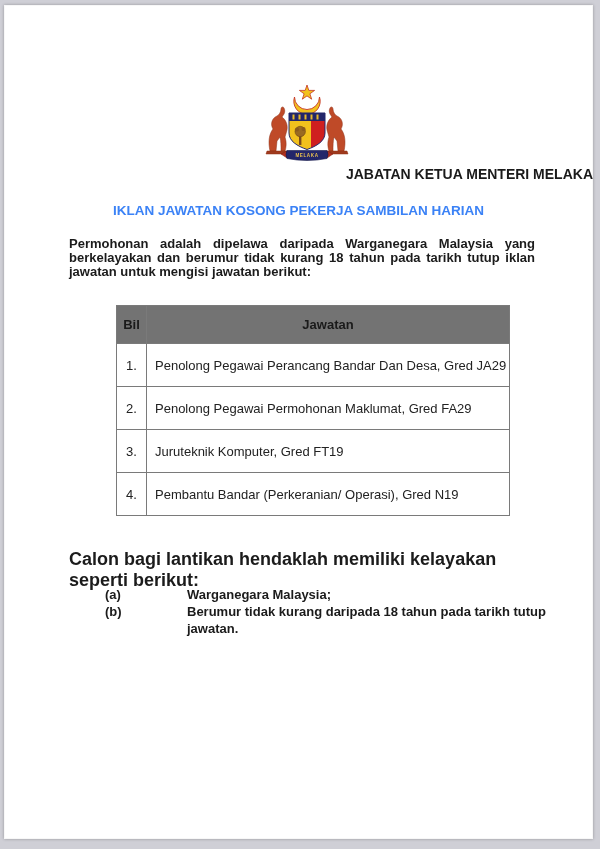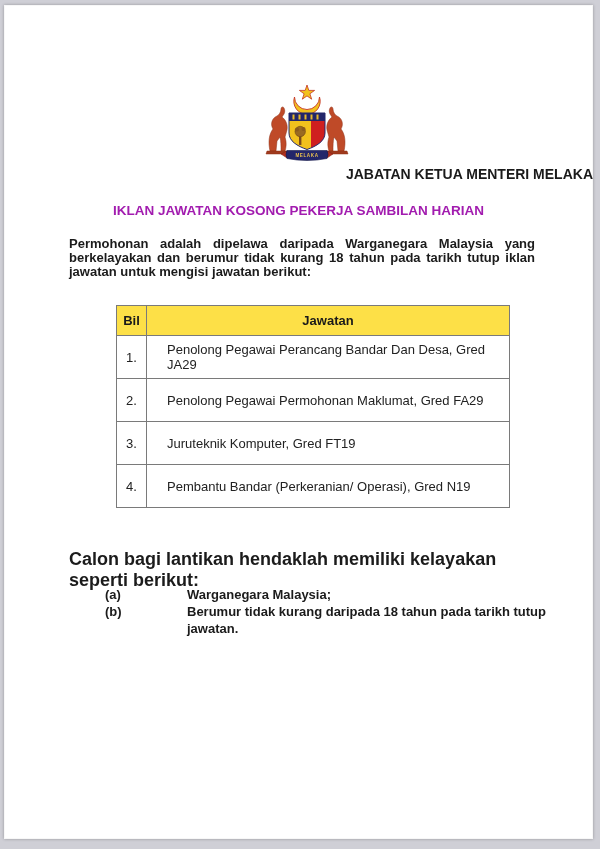--- a/index.html
+++ b/index.html
@@ -18,44 +18,44 @@
   }
   .emblem{
     position:absolute;left:259px;top:78px;width:88px;height:80px;
   }
   .doc-title{
     position:absolute;left:0;top:161px;width:100%;
     text-align:right;font-size:14px;font-weight:bold;color:#1a1a1a;
   }
   .doc-subtitle{
     position:absolute;left:0;top:198px;width:100%;
-    text-align:center;font-size:13.5px;font-weight:bold;color:#a21caf;
+    text-align:center;font-size:13.5px;font-weight:bold;color:#3b82f6;
   }
   .intro{
     position:absolute;left:65px;top:232px;width:466px;
     font-size:13px;font-weight:bold;line-height:14px;
     text-align:justify;text-align-last:left;color:#1b1b1b;
   }
   .jobs-table{
     position:absolute;left:112px;top:300px;width:394px;
     border-collapse:collapse;table-layout:fixed;
     font-size:13px;color:#222;
   }
   .jobs-table th,.jobs-table td{
     border:1px solid #7a7a7a;box-sizing:border-box;
     vertical-align:middle;
   }
   .jobs-table th{
-    height:30px;background:#fde047;font-weight:bold;
+    height:38px;background:#737373;font-weight:bold;
     text-align:center;font-size:13px;color:#1a1a1a;
   }
   .jobs-table td{height:43px;font-weight:normal;}
   .col-bil{width:30px;}
   .td-bil{text-align:center;}
-  .td-jawatan{padding-left:20px;text-align:left;}
+  .td-jawatan{padding-left:8px;text-align:left;}
   .qual-heading{
     position:absolute;left:65px;top:544px;width:480px;
     font-size:18px;font-weight:bold;color:#1b1b1b;
   }
   .qual-list{
     position:absolute;left:101px;top:581px;width:452px;
     font-size:13px;font-weight:bold;line-height:17px;color:#1b1b1b;
   }
   .qual-item{display:flex;align-items:flex-start;}
   .qual-label{flex:0 0 42px;}

